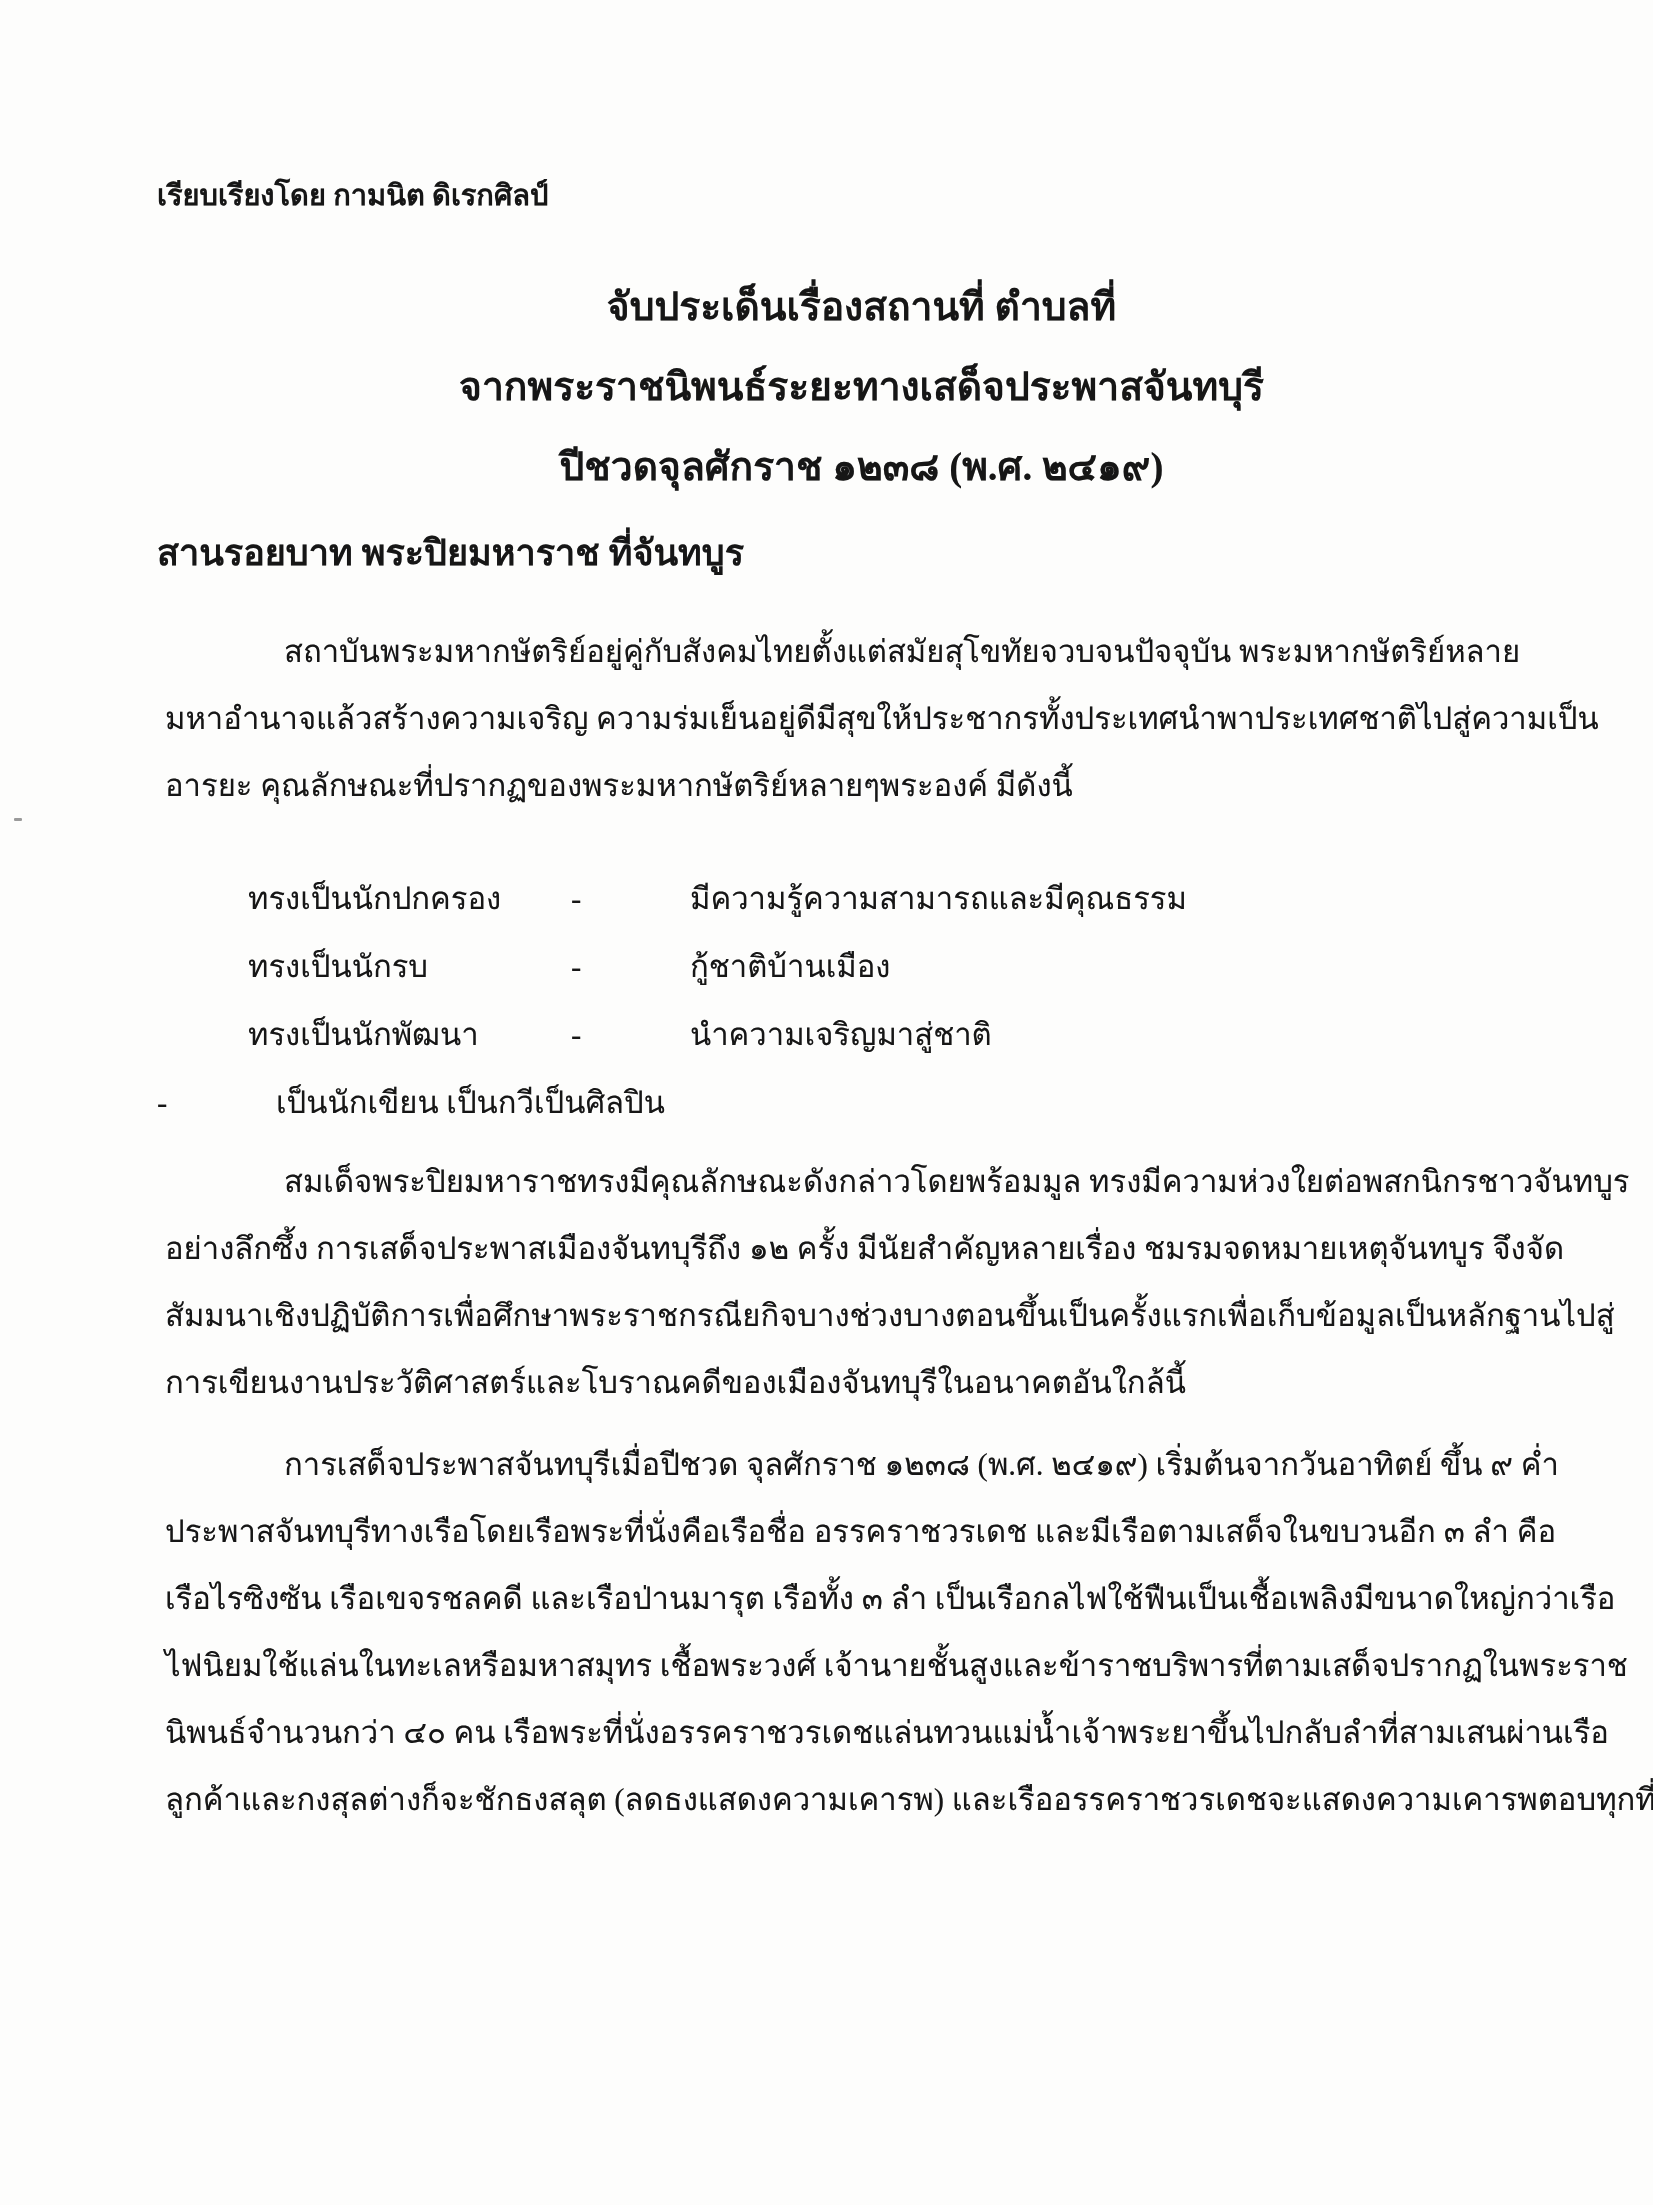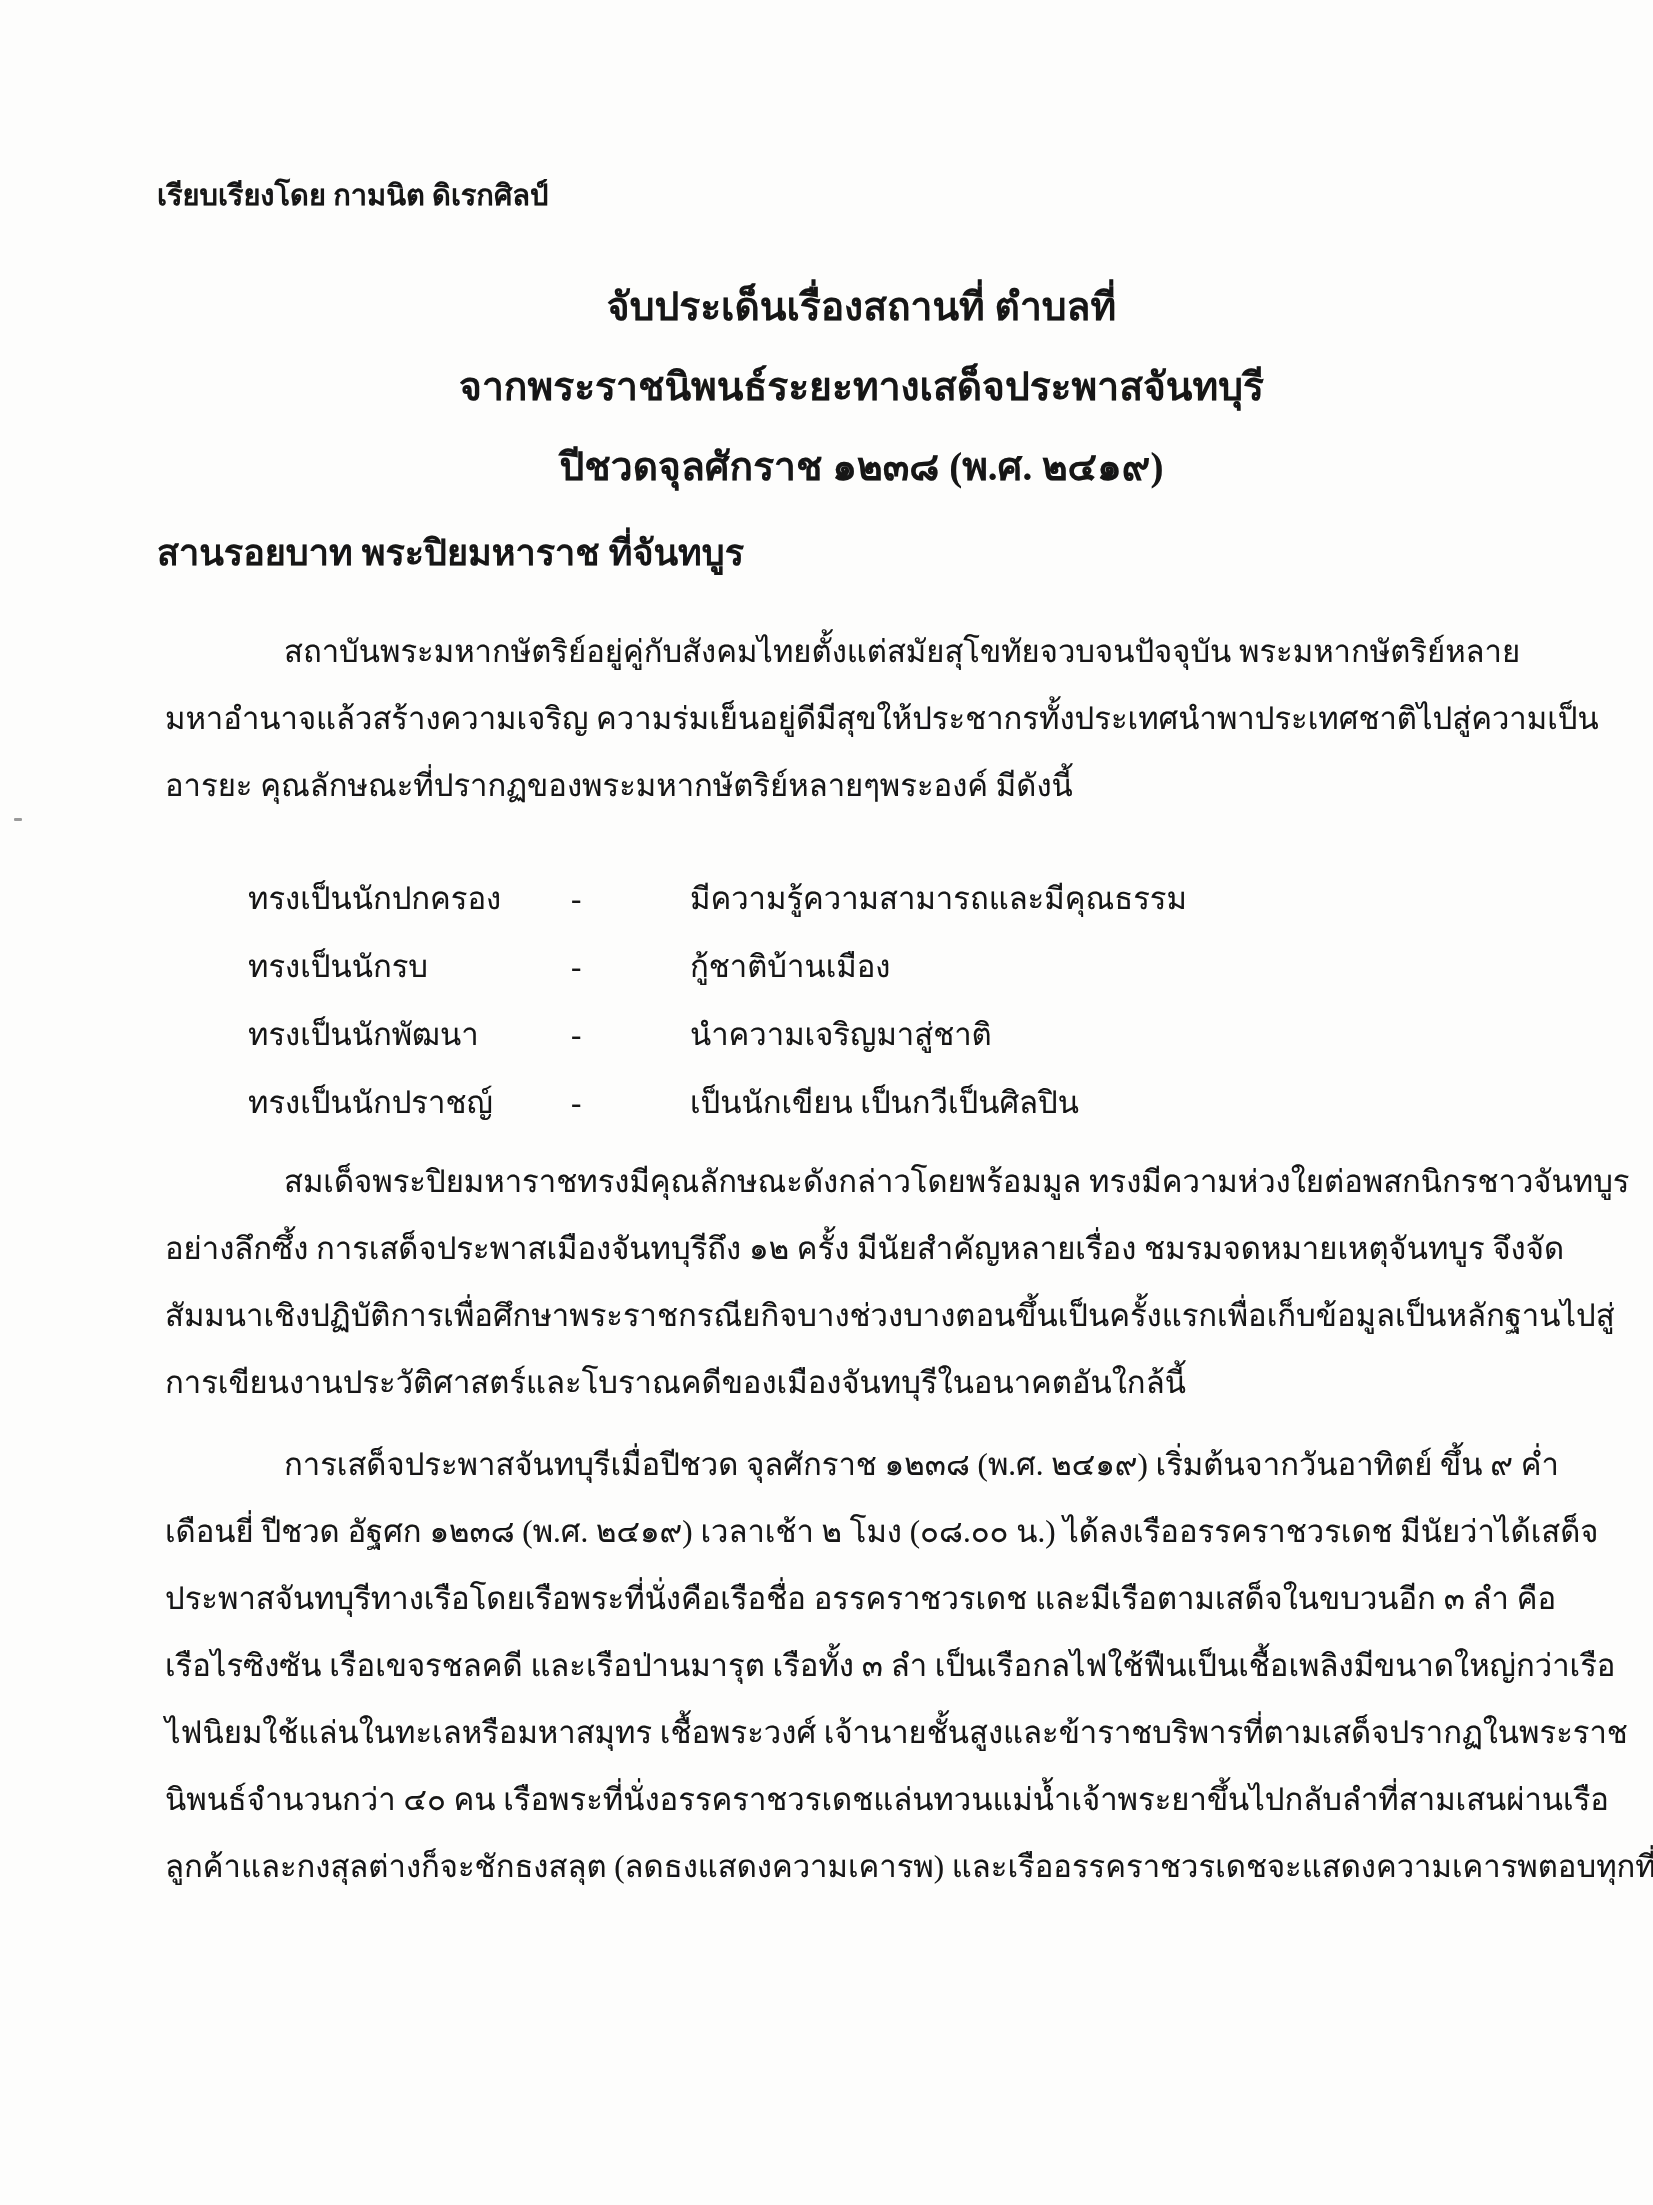--- a/index.html
+++ b/index.html
@@ -105,34 +105,32 @@
           <span class="term">ทรงเป็นนักรบ</span>
           <span class="dash">-</span>
           <span class="desc">กู้ชาติบ้านเมือง</span>
         </div>
         <div class="def-row">
           <span class="term">ทรงเป็นนักพัฒนา</span>
           <span class="dash">-</span>
           <span class="desc">นำความเจริญมาสู่ชาติ</span>
         </div>
         <div class="def-row">
-          <span class="term">ทรงเป็นนักปราชญ์</span>
           <span class="dash">-</span>
           <span class="desc">เป็นนักเขียน เป็นกวีเป็นศิลปิน</span>
         </div>
       </div>
       <div class="paragraph" id="paragraph-2">
         <div class="line indent"><span>สมเด็จพระปิยมหาราชทรงมีคุณลักษณะดังกล่าวโดยพร้อมมูล ทรงมีความห่วงใยต่อพสกนิกรชาวจันทบูร</span></div>
         <div class="line"><span>อย่างลึกซึ้ง การเสด็จประพาสเมืองจันทบุรีถึง ๑๒ ครั้ง มีนัยสำคัญหลายเรื่อง ชมรมจดหมายเหตุจันทบูร จึงจัด</span></div>
         <div class="line"><span>สัมมนาเชิงปฏิบัติการเพื่อศึกษาพระราชกรณียกิจบางช่วงบางตอนขึ้นเป็นครั้งแรกเพื่อเก็บข้อมูลเป็นหลักฐานไปสู่</span></div>
         <div class="line"><span>การเขียนงานประวัติศาสตร์และโบราณคดีของเมืองจันทบุรีในอนาคตอันใกล้นี้</span></div>
       </div>
       <div class="paragraph" id="paragraph-3">
         <div class="line indent"><span>การเสด็จประพาสจันทบุรีเมื่อปีชวด จุลศักราช ๑๒๓๘ (พ.ศ. ๒๔๑๙) เริ่มต้นจากวันอาทิตย์ ขึ้น ๙ ค่ำ</span></div>
-        <div class="line"><span>เดือนยี่ ปีชวด อัฐศก ๑๒๓๘ (พ.ศ. ๒๔๑๙) เวลาเช้า ๒ โมง (๐๘.๐๐ น.) ได้ลงเรืออรรคราชวรเดช มีนัยว่าได้เสด็จ</span></div>
         <div class="line"><span>ประพาสจันทบุรีทางเรือโดยเรือพระที่นั่งคือเรือชื่อ </span><span class="bold">อรรคราชวรเดช</span><span> และมีเรือตามเสด็จในขบวนอีก ๓ ลำ คือ</span></div>
         <div class="line"><span class="bold">เรือไรซิงซัน เรือเขจรชลคดี และเรือป่านมารุต</span><span> เรือทั้ง ๓ ลำ เป็นเรือกลไฟใช้ฟืนเป็นเชื้อเพลิงมีขนาดใหญ่กว่าเรือ</span></div>
         <div class="line"><span>ไฟนิยมใช้แล่นในทะเลหรือมหาสมุทร เชื้อพระวงศ์ เจ้านายชั้นสูงและข้าราชบริพารที่ตามเสด็จปรากฏในพระราช</span></div>
         <div class="line"><span>นิพนธ์จำนวนกว่า ๔๐ คน เรือพระที่นั่งอรรคราชวรเดชแล่นทวนแม่น้ำเจ้าพระยาขึ้นไปกลับลำที่สามเสนผ่านเรือ</span></div>
         <div class="line"><span>ลูกค้าและกงสุลต่างก็จะชักธงสลุต (ลดธงแสดงความเคารพ) และเรืออรรคราชวรเดชจะแสดงความเคารพตอบทุกที่</span></div>
       </div>
     </div>
 </div>
 
 

